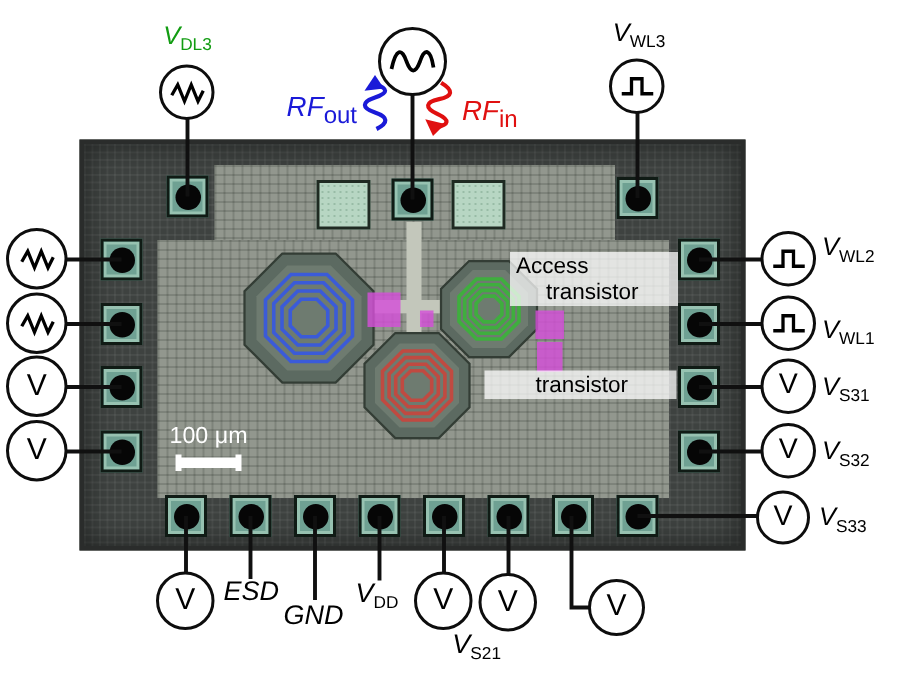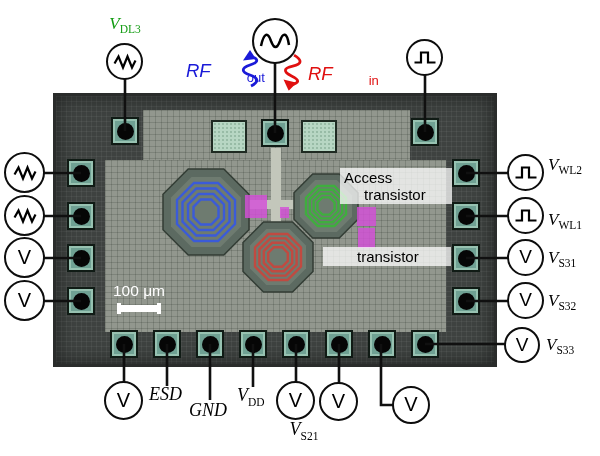--- a/index.html
+++ b/index.html
@@ -29,27 +29,27 @@
   .ann{position:absolute;background:rgba(255,255,255,.74);color:#000;
        font-size:15px;line-height:17px;padding:1px 4px;white-space:nowrap;}
   .ann .l2{display:block;}
   #scalebar-label{position:absolute;color:#fff;font-size:15.5px;white-space:nowrap;}
   .sbar{position:absolute;background:#fff;}
   
   .src{position:absolute;box-sizing:border-box;border:2.5px solid #0d0d0d;border-radius:50%;
        background:#fff;display:flex;align-items:center;justify-content:center;}
   .src .vglyph{font-size:20px;color:#000;line-height:1;transform:translateY(-1px);}
   
-  .vl{position:absolute;font-size:17px;color:#000;white-space:nowrap;font-family:Liberation Serif, serif;}
+  .vl{position:absolute;font-size:17px;color:#000;white-space:nowrap;}
   .vl i{font-style:italic;}
   .vl sub{font-size:11.5px;font-style:normal;}
   .big{font-size:18px;}
   .rf{position:absolute;font-size:18.5px;white-space:nowrap;}
   .rf i{font-style:italic;}
-  .rf sub{font-size:13px;margin-left:36px;}
+  .rf sub{font-size:16px;}
   .squig{position:absolute;}
 </style>
 </head>
 <body>
 
 <div id="stage">
 
   <div id="chip"></div>
   <div class="lightblock" style="left:143px;top:110px;width:267px;height:62px"></div>
   <div class="lightblock" style="left:105px;top:160px;width:341px;height:172px"></div>
@@ -252,28 +252,29 @@
     <span class="vglyph">V</span>
   </div>
   <div class="src" style="left:319px;top:382px;width:39px;height:39px">
     <span class="vglyph">V</span>
   </div>
   <div class="src" style="left:392px;top:386px;width:38px;height:38px">
     <span class="vglyph">V</span>
   </div>
 
   <div class="vl" style="left:100px;top:14px;width:50px;text-align:center;color:#129c12"><i>V</i><sub>DL3</sub></div>
+  <div class="vl" style="left:400px;top:12px;width:52px;text-align:center"><i>V</i><sub>WL3</sub></div>
 
   <div class="rf" style="left:186px;top:60px;width:52px;text-align:right;color:#1a1ad8"><i>RF</i><sub>out</sub></div>
   <div class="rf" style="left:308px;top:63px;color:#e01010"><i>RF</i><sub>in</sub></div>
 
   <div class="vl" style="left:548px;top:155px"><i>V</i><sub>WL2</sub></div>
   <div class="vl" style="left:548px;top:210px"><i>V</i><sub>WL1</sub></div>
   <div class="vl" style="left:548px;top:248px"><i>V</i><sub>S31</sub></div>
   <div class="vl" style="left:548px;top:291px"><i>V</i><sub>S32</sub></div>
   <div class="vl" style="left:546px;top:335px"><i>V</i><sub>S33</sub></div>
 
   <div class="vl big" style="left:149px;top:384px"><i>ESD</i></div>
   <div class="vl big" style="left:189px;top:400px"><i>GND</i></div>
   <div class="vl big" style="left:237px;top:385px"><i>V</i><sub>DD</sub></div>
-  <div class="vl big" style="left:274px;top:419px;width:60px;text-align:center"><i>V</i><sub>S21</sub></div>
+  <div class="vl big" style="left:274px;top:419px;width:60px;text-align:right"><i>V</i><sub>S21</sub></div>
 
 </div>
 
 </body></html>

